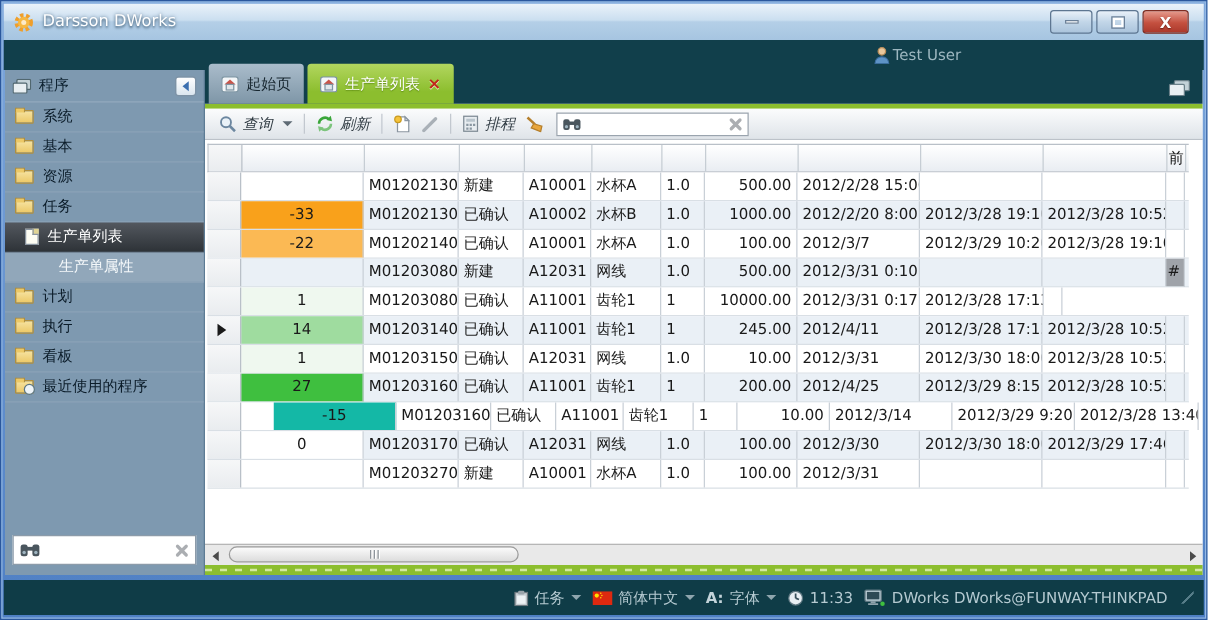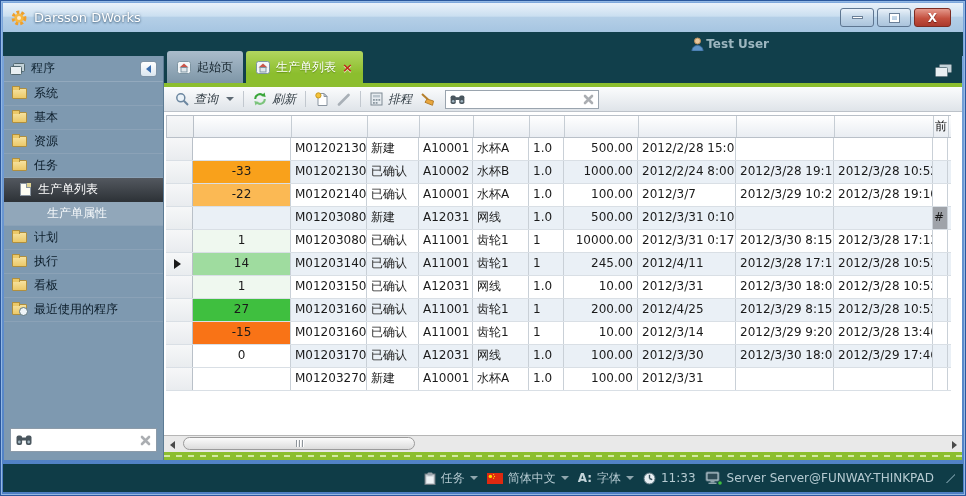--- a/index.html
+++ b/index.html
@@ -20,21 +20,21 @@
   .wbtn{width:34px;height:19px;border-radius:3px;border:1px solid #5e7691;display:flex;align-items:center;justify-content:center;
     background:linear-gradient(#e9f1f9,#c2d6e8 50%,#abc4dc);}
   .wbtn.close{width:37px;background:linear-gradient(#e59a8d,#c4503f 55%,#ab392c);border-color:#7c2c22;}
   .glyph-min{width:11px;height:3px;background:#fff;border:1px solid #6b8098;}
   .glyph-restore{width:9px;height:8px;border:2px solid #fff;outline:1px solid #6b8098;background:transparent;}
   .glyph-close{color:#fff;font-weight:bold;font-size:12px;line-height:1;text-shadow:0 1px 1px #6d1d14;}
   
   .menubar{position:absolute;left:3px;top:32px;right:3px;height:24px;background:#113f4b;
     display:flex;align-items:center;padding:0 12px;}
   .menu-item{color:#a7bdc5;padding:0 11px;cursor:default;}
-  .menu-user{margin-left:auto;display:flex;align-items:flex-start;gap:2px;color:#9db7c0;padding-right:6px;font-weight:bold;}
+  .menu-user{margin-left:auto;display:flex;align-items:flex-start;gap:2px;color:#9db7c0;padding-right:6px;}
   
   .bodyarea{position:absolute;left:4px;top:56px;right:4px;bottom:36px;display:flex;}
   
   .sidebar{width:160px;background:#7e99b0;display:flex;flex-direction:column;border-right:1px solid #5c7b94;}
   .sb-header{height:26px;display:flex;align-items:center;padding:0 6px;border-bottom:1px solid #93a9bd;color:#0e2230;}
   .sb-header .sb-title{margin-left:6px;flex:1;}
   .sb-collapse{width:17px;height:16px;background:linear-gradient(#fff,#dbe6ef);border:1px solid #7d92a5;border-radius:3px;
     display:flex;align-items:center;justify-content:center;}
   .tri-left{width:0;height:0;border-top:4px solid transparent;border-bottom:4px solid transparent;border-right:5px solid #3b6fb0;}
   .sb-items{flex:none;}
@@ -373,21 +373,21 @@
             </div>
             <div class="grid-row alt">
               <div class="cell c-rowhdr"></div>
               <div class="cell c-diff" style="background: rgb(249, 161, 27);">-33</div>
               <div class="cell c-code">M012021302</div>
               <div class="cell c-status">已确认</div>
               <div class="cell c-pno">A10002</div>
               <div class="cell c-pname">水杯B</div>
               <div class="cell c-ver">1.0</div>
               <div class="cell c-qty">1000.00</div>
-              <div class="cell c-expect">2012/2/24 8:00</div>
+              <div class="cell c-expect">2012/2/20 8:00</div>
               <div class="cell c-send">2012/3/28 19:10</div>
               <div class="cell c-sstart">2012/3/28 10:52</div>
               <div class="cell c-partial"></div>
             </div>
             <div class="grid-row">
               <div class="cell c-rowhdr"></div>
               <div class="cell c-diff" style="background: rgb(251, 185, 84);">-22</div>
               <div class="cell c-code">M012021401</div>
               <div class="cell c-status">已确认</div>
               <div class="cell c-pno">A10001</div>
@@ -416,21 +416,20 @@
             <div class="grid-row">
               <div class="cell c-rowhdr"></div>
               <div class="cell c-diff" style="background: rgb(239, 248, 239);">1</div>
               <div class="cell c-code">M012030802</div>
               <div class="cell c-status">已确认</div>
               <div class="cell c-pno">A11001</div>
               <div class="cell c-pname">齿轮1</div>
               <div class="cell c-ver">1</div>
               <div class="cell c-qty">10000.00</div>
               <div class="cell c-expect">2012/3/31 0:17</div>
-              <div class="cell c-send">2012/3/30 8:15</div>
               <div class="cell c-sstart">2012/3/28 17:13</div>
               <div class="cell c-partial"></div>
             </div>
             <div class="grid-row alt state-current">
               <div class="cell c-rowhdr">
                 <span class="cur-arrow"></span>
               </div>
               <div class="cell c-diff" style="background: rgb(159, 220, 159);">14</div>
               <div class="cell c-code">M012031402</div>
               <div class="cell c-status">已确认</div>
@@ -466,21 +465,21 @@
               <div class="cell c-pname">齿轮1</div>
               <div class="cell c-ver">1</div>
               <div class="cell c-qty">200.00</div>
               <div class="cell c-expect">2012/4/25</div>
               <div class="cell c-send">2012/3/29 8:15</div>
               <div class="cell c-sstart">2012/3/28 10:52</div>
               <div class="cell c-partial"></div>
             </div>
             <div class="grid-row">
               <div class="cell c-rowhdr"></div>
-              <div class="cell c-diff" style="background: #f97316;">-15</div>
+              <div class="cell c-diff" style="background: #14b8a6; margin-left: 26px;">-15</div>
               <div class="cell c-code">M012031602</div>
               <div class="cell c-status">已确认</div>
               <div class="cell c-pno">A11001</div>
               <div class="cell c-pname">齿轮1</div>
               <div class="cell c-ver">1</div>
               <div class="cell c-qty">10.00</div>
               <div class="cell c-expect">2012/3/14</div>
               <div class="cell c-send">2012/3/29 9:20</div>
               <div class="cell c-sstart">2012/3/28 13:40</div>
               <div class="cell c-partial"></div>
@@ -569,17 +568,17 @@
       <span>11:33</span>
     </span>
     <span class="sb-stat">
       <svg width="17" height="14" viewBox="0 0 17 14">
         <rect x="1" y="1" width="13" height="9" rx="1" fill="#bfd0d8" stroke="#5e7781"></rect>
         <rect x="2.5" y="2.5" width="10" height="6" fill="#2e4a55"></rect>
         <rect x="5.5" y="10" width="4" height="1.6" fill="#8fa3ac"></rect>
         <rect x="3.5" y="11.6" width="8" height="1.4" fill="#8fa3ac"></rect>
         <circle cx="15" cy="12" r="1.8" fill="#3fbf3f"></circle>
       </svg>
-      <span>Server Server@FUNWAY-THINKPAD</span>
+      <span>DWorks DWorks@FUNWAY-THINKPAD</span>
     </span>
     <span class="resize-grip"></span>
   </div>
 </div>
 
 </body></html>

